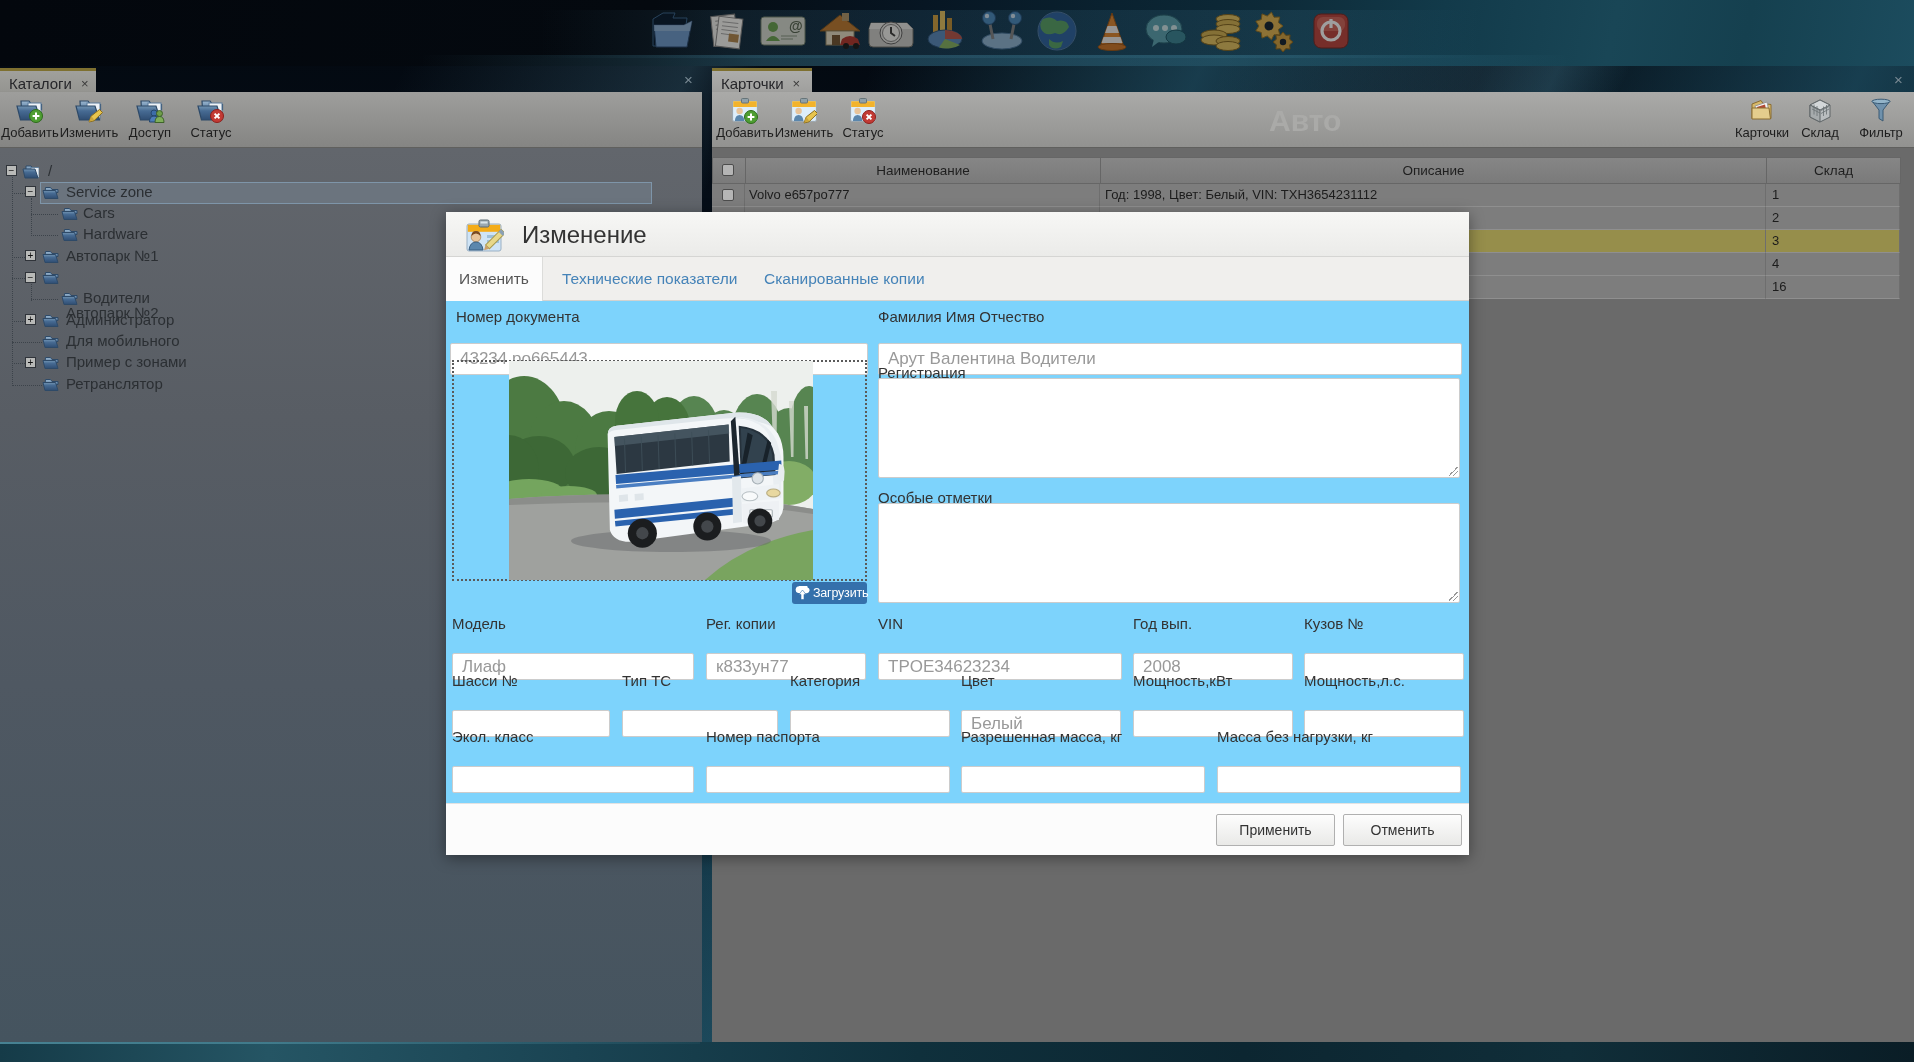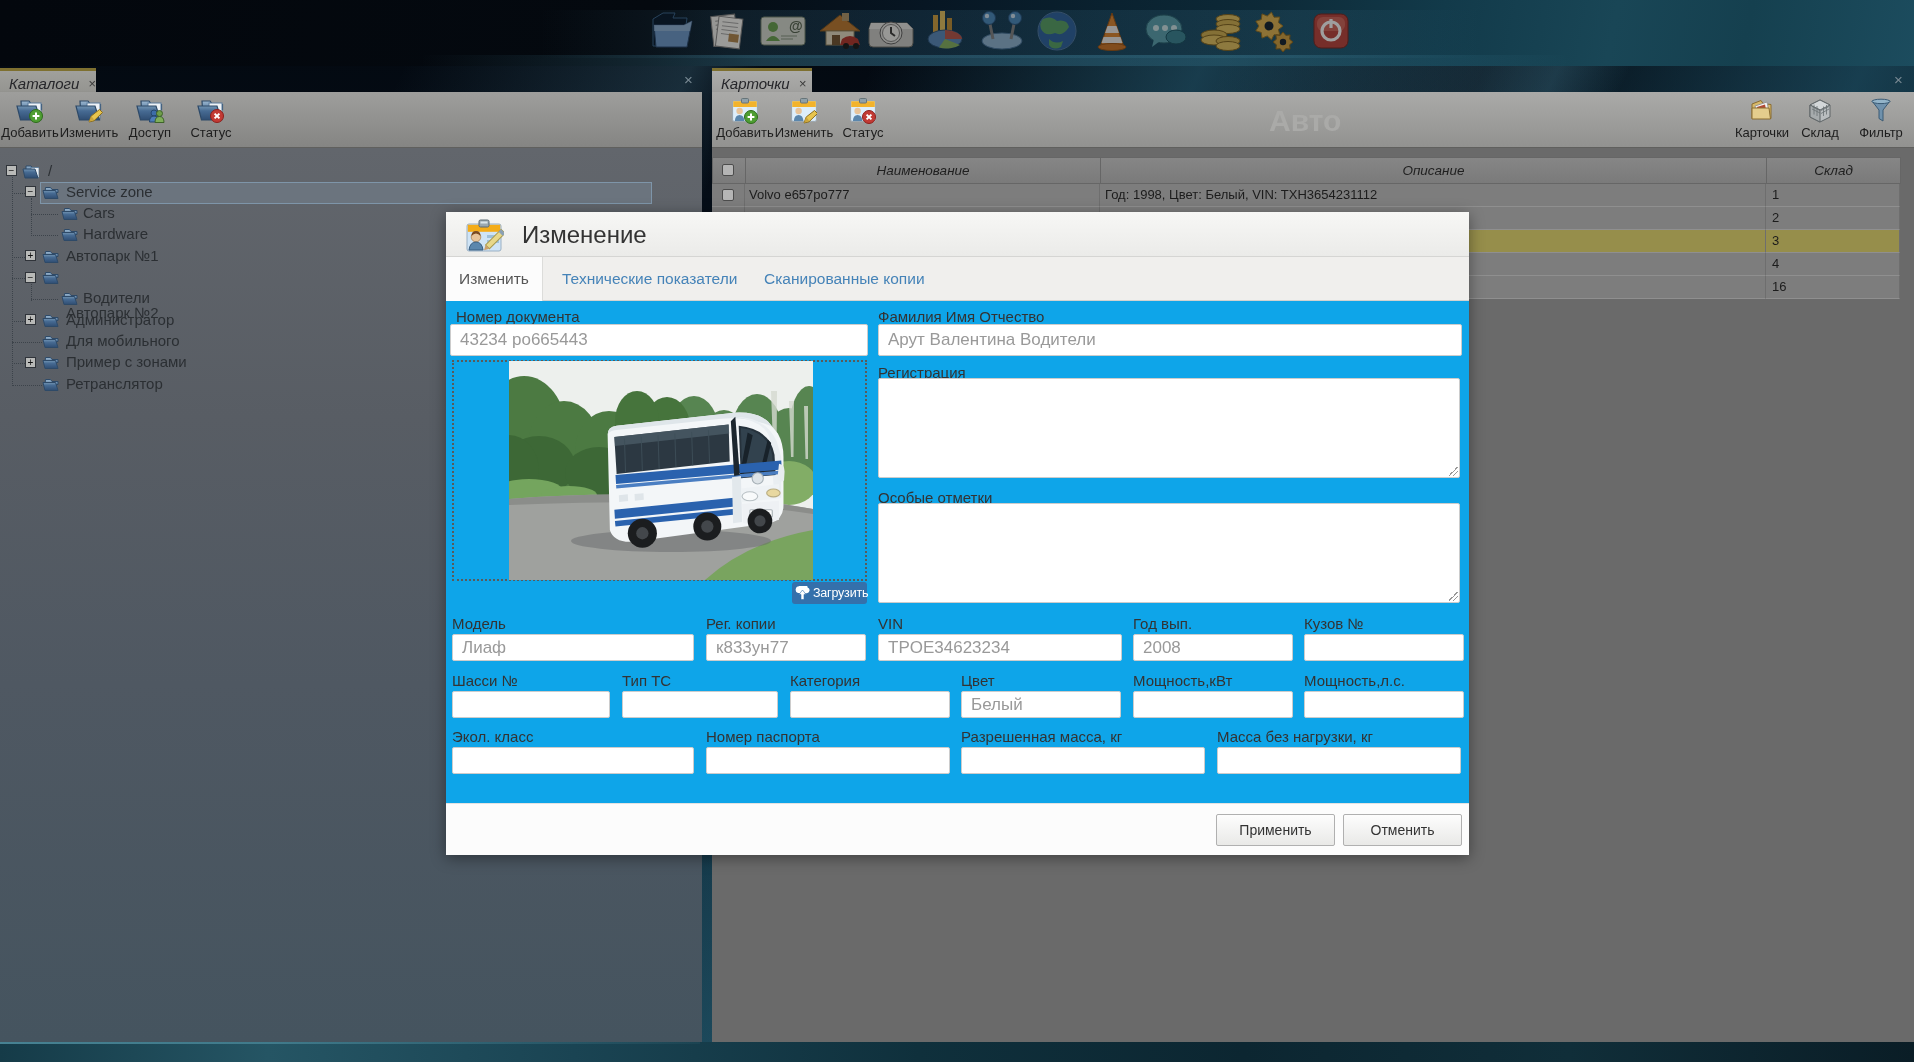--- a/index.html
+++ b/index.html
@@ -20,21 +20,21 @@
 
 
 .dock { position:absolute; left:630px; top:7px; }
 
 
 .panel { position:absolute; top:66px; height:976px; }
 .lp { left:0; width:702px; }
 .rp { left:712px; width:1202px; }
 .tabrow { position:absolute; left:0; top:0; width:100%; height:26px; }
 .tab { position:absolute; left:0; top:2px; height:24px; border-top:3px solid #7e7030; color:#26262a; font-size:15px;
-  display:flex; align-items:center; padding:12px 9px;font-style:italic; }
+  display:flex; align-items:center; padding:12px 9px; }
 .lp .tab { background:linear-gradient(#a0a09c,#93938f); }
 .rp .tab { background:linear-gradient(#acacaa,#9e9e9c); }
 .tab .x { margin-left:9px; color:#3a3a3a; font-size:13px; }
 .pclose { position:absolute; top:5px; color:#7a8a94; font-size:15px; }
 .toolbar { position:absolute; left:0; top:26px; width:100%; height:56px;
   border-bottom:1px solid #60605e; box-shadow:0 2px 3px rgba(0,0,0,0.25); }
 .lp .toolbar { background:linear-gradient(#9e9e9c,#858583); }
 .rp .toolbar { background:linear-gradient(#aaaaa8,#929290); }
 .tool { position:absolute; top:6px; text-align:center; color:#1d1d1d; font-size:13px; }
 .tool svg { display:block; margin:0 auto 1px; }
@@ -44,40 +44,40 @@
   background:linear-gradient(180deg,#62666c 0%, #585d64 30%, #4f5862 60%, #45545f 100%); }
 .trow { position:absolute; height:21px; font-size:15px; color:#2b2f33; white-space:nowrap; }
 .exp { position:absolute; width:11px; height:11px; background:#b9bab8; border:1px solid #30343a;
   font-size:10px; line-height:9px; text-align:center; color:#111; }
 .sel { position:absolute; left:40px; top:34px; width:612px; height:22px;
   background:#6b747e; border:1px solid #7e95a9; }
 
 
 .rtcontent { position:absolute; left:0; top:82px; width:100%; height:894px; background:#6a6a6a; }
 .th { position:absolute; background:linear-gradient(#868686,#7a7a7a); border:1px solid #666;
-  color:#1f1f1f; font-size:13.5px; text-align:center; line-height:26px; height:27px;font-style:italic; }
+  color:#1f1f1f; font-size:13.5px; text-align:center; line-height:26px; height:27px; }
 .td { position:absolute; height:23px; background:#7d7d7d; border-right:1px solid #6e6e6e;
   border-bottom:1px solid #8f8f8f; color:#1c1c1c; font-size:13px; line-height:22px; }
 .olive { background:#968e4b !important; }
 .cb { position:absolute; width:12px; height:12px; background:#b5b5b5; border:1px solid #4c4c4c; border-radius:2px; }
 
 
 .dlg { position:absolute; left:446px; top:212px; width:1023px; height:643px;
-  background:#0ea5e9; box-shadow:0 3px 14px rgba(0,0,0,0.4); }
+  background:#7dd3fc; box-shadow:0 3px 14px rgba(0,0,0,0.4); }
 .dhead { position:absolute; left:0; top:0; width:100%; height:45px;
   background:linear-gradient(#f7f7f5,#ebebe9); border-bottom:1px solid #d5d5d3; }
 .dtitle { position:absolute; left:76px; top:9px; font-size:24px; color:#333; }
 .dtabs { position:absolute; left:0; top:45px; width:100%; height:44px;
   background:#f0efed; border-bottom:1px solid #d2d2d0; }
 .dtab { position:absolute; top:0; height:44px; font-size:15.5px; line-height:44px; text-align:center; white-space:nowrap; }
 .dtab.on { background:#fcfcfc; color:#555; border-right:1px solid #dcdcda; }
 .dtab.off { color:#4583b8; }
 .lbl { position:absolute; font-size:15px; color:#333; white-space:nowrap; }
 .inp { position:absolute; background:#fff; border:1px solid #ccc; border-radius:2px;
-  color:#999; font-size:17px; padding-left:9px; display:flex; align-items:center; }
+  color:#999; font-size:17px; padding-left:9px; display:flex; align-items:center;margin-top:19px; }
 .ta { position:absolute; background:#fff; border:1px solid #ccc; border-radius:2px; }
 .ta::after { content:""; position:absolute; right:1px; bottom:1px; width:10px; height:10px;
   background:linear-gradient(135deg, transparent 50%, #999 50%, #999 57%, transparent 57%, transparent 71%, #999 71%, #999 78%, transparent 78%); }
 .photo { position:absolute; left:6px; top:148px; width:415px; height:221px; border:2px dotted #5a5a5a; }
 .upl { position:absolute; left:346px; top:370px; width:75px; height:22px; background:#3470ab;
   border-radius:3px; color:#fff; font-size:12.5px; line-height:22px; text-align:left; padding-left:2px; letter-spacing:-0.2px; white-space:nowrap; }
 .dfoot { position:absolute; left:0; top:591px; width:100%; height:52px; border-top:1px solid #e2e2e2; background:#fcfcfc; }
 .btn { position:absolute; top:10px; width:119px; height:32px; border:1px solid #b0b0b0; border-radius:2px;
   background:linear-gradient(#fdfdfd,#e9e9e7); font-size:14px; color:#333; text-align:center; line-height:30px; }
 </style>

